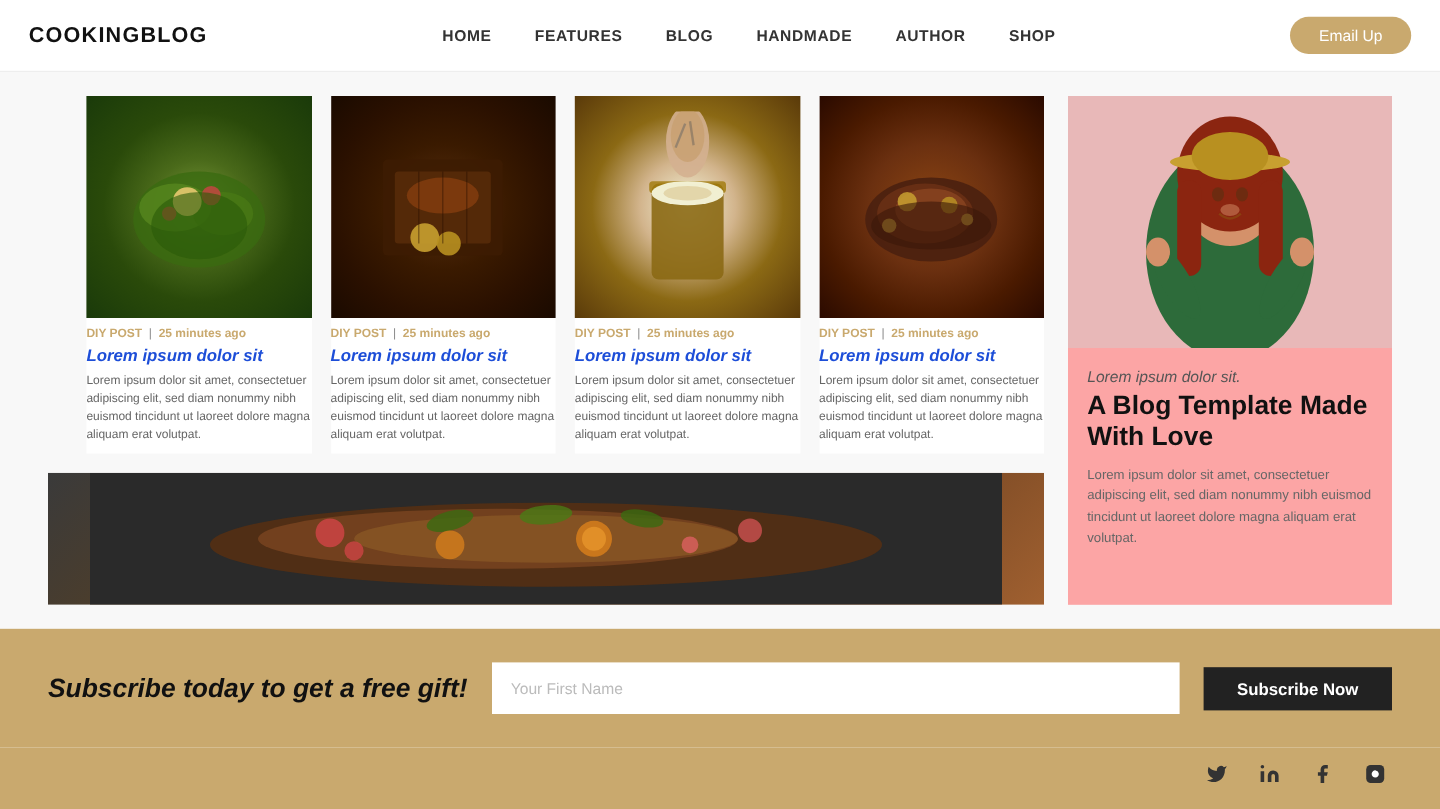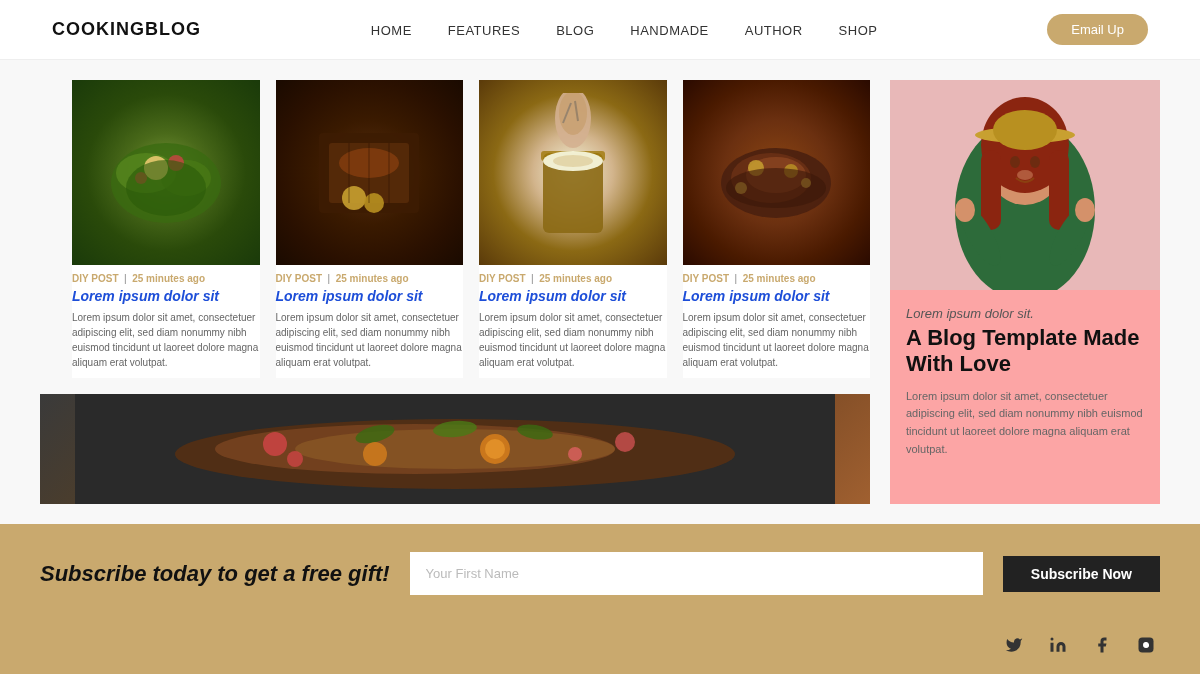--- a/index.html
+++ b/index.html
@@ -1,25 +1,25 @@
 <!DOCTYPE html>
 <html><head>
   <meta charset="utf-8">
   <style>
     * { margin: 0; padding: 0; box-sizing: border-box; }
     body { font-family: Arial, sans-serif; background: #fff; width: 1200px; min-height: 674px; overflow-x: hidden; }
 
     
     nav {
       display: flex; align-items: center; justify-content: space-between;
-      padding: 0 52px; height: 60px; border-bottom: 1px solid #eee;
+      padding: 0 24px; height: 60px; border-bottom: 1px solid #eee;
     }
     .logo { font-weight: 900; font-size: 18px; letter-spacing: 1px; color: #111; }
     .nav-links { display: flex; gap: 36px; list-style: none; }
-    .nav-links a { text-decoration: none; color: #333; font-size: 13px; font-weight: 400; letter-spacing: 0.5px; }
+    .nav-links a { text-decoration: none; color: #333; font-size: 13px; font-weight: 700; letter-spacing: 0.5px; }
     .signup-btn {
       background: #c9a96e; color: #fff; border: none; padding: 8px 24px;
       border-radius: 20px; font-size: 13px; cursor: pointer; font-weight: 500;
     }
 
     
     .main-content {
       display: flex; padding: 20px 40px; gap: 20px; background: #f8f8f8;
     }
 

